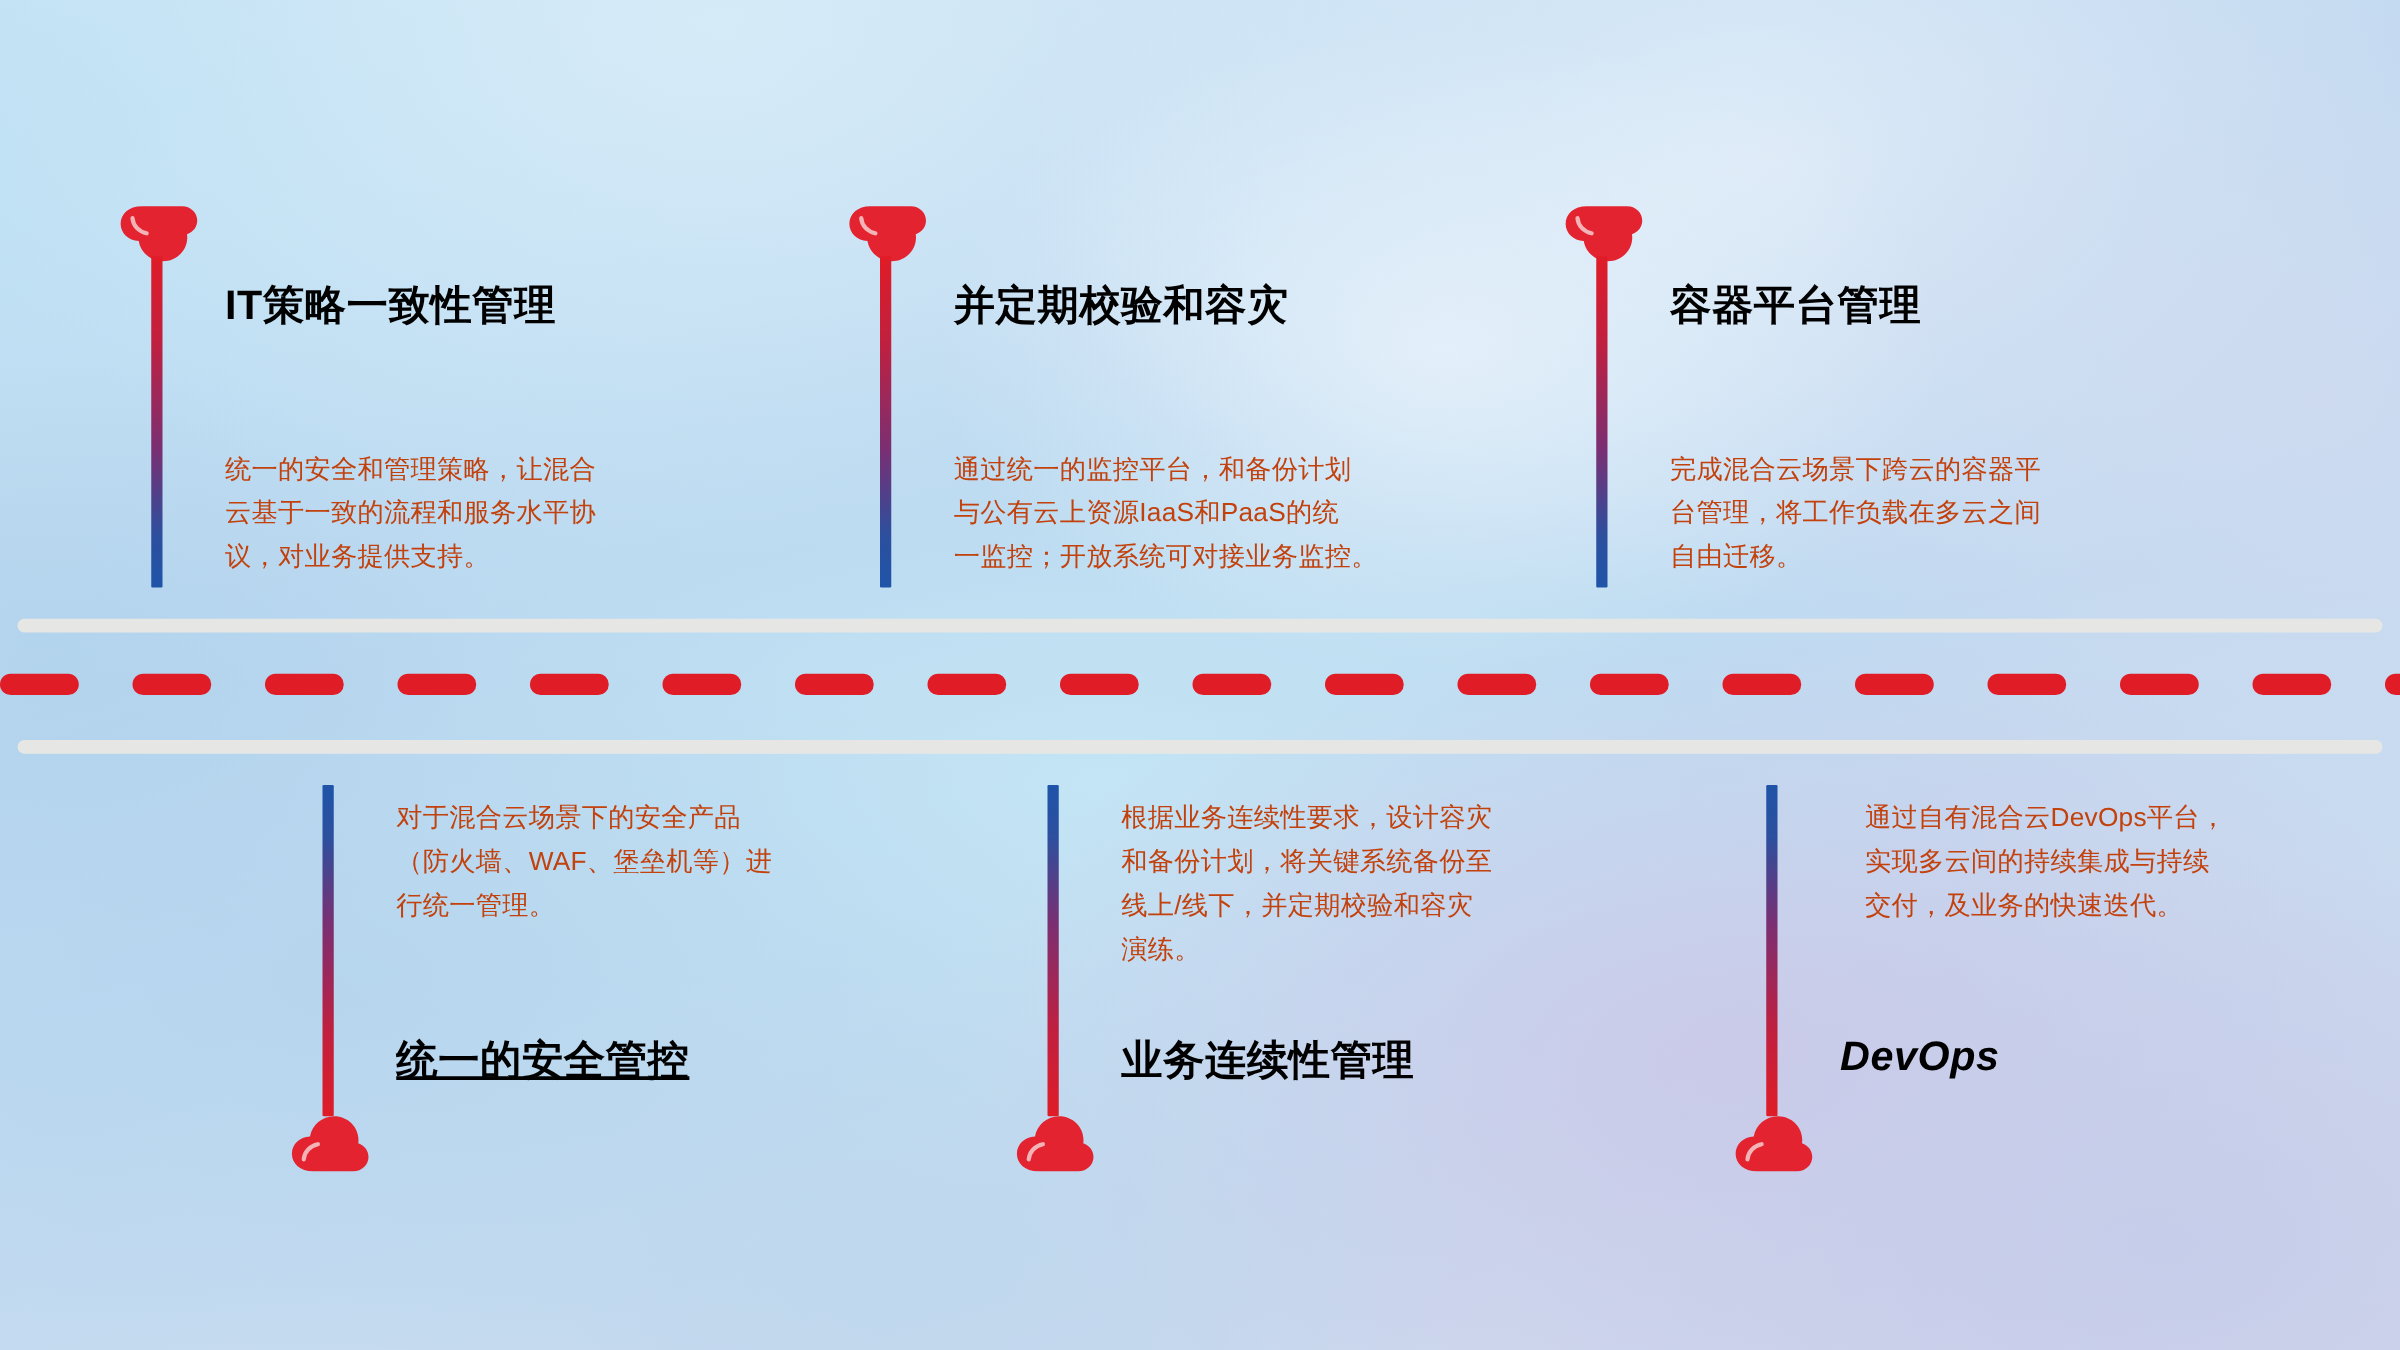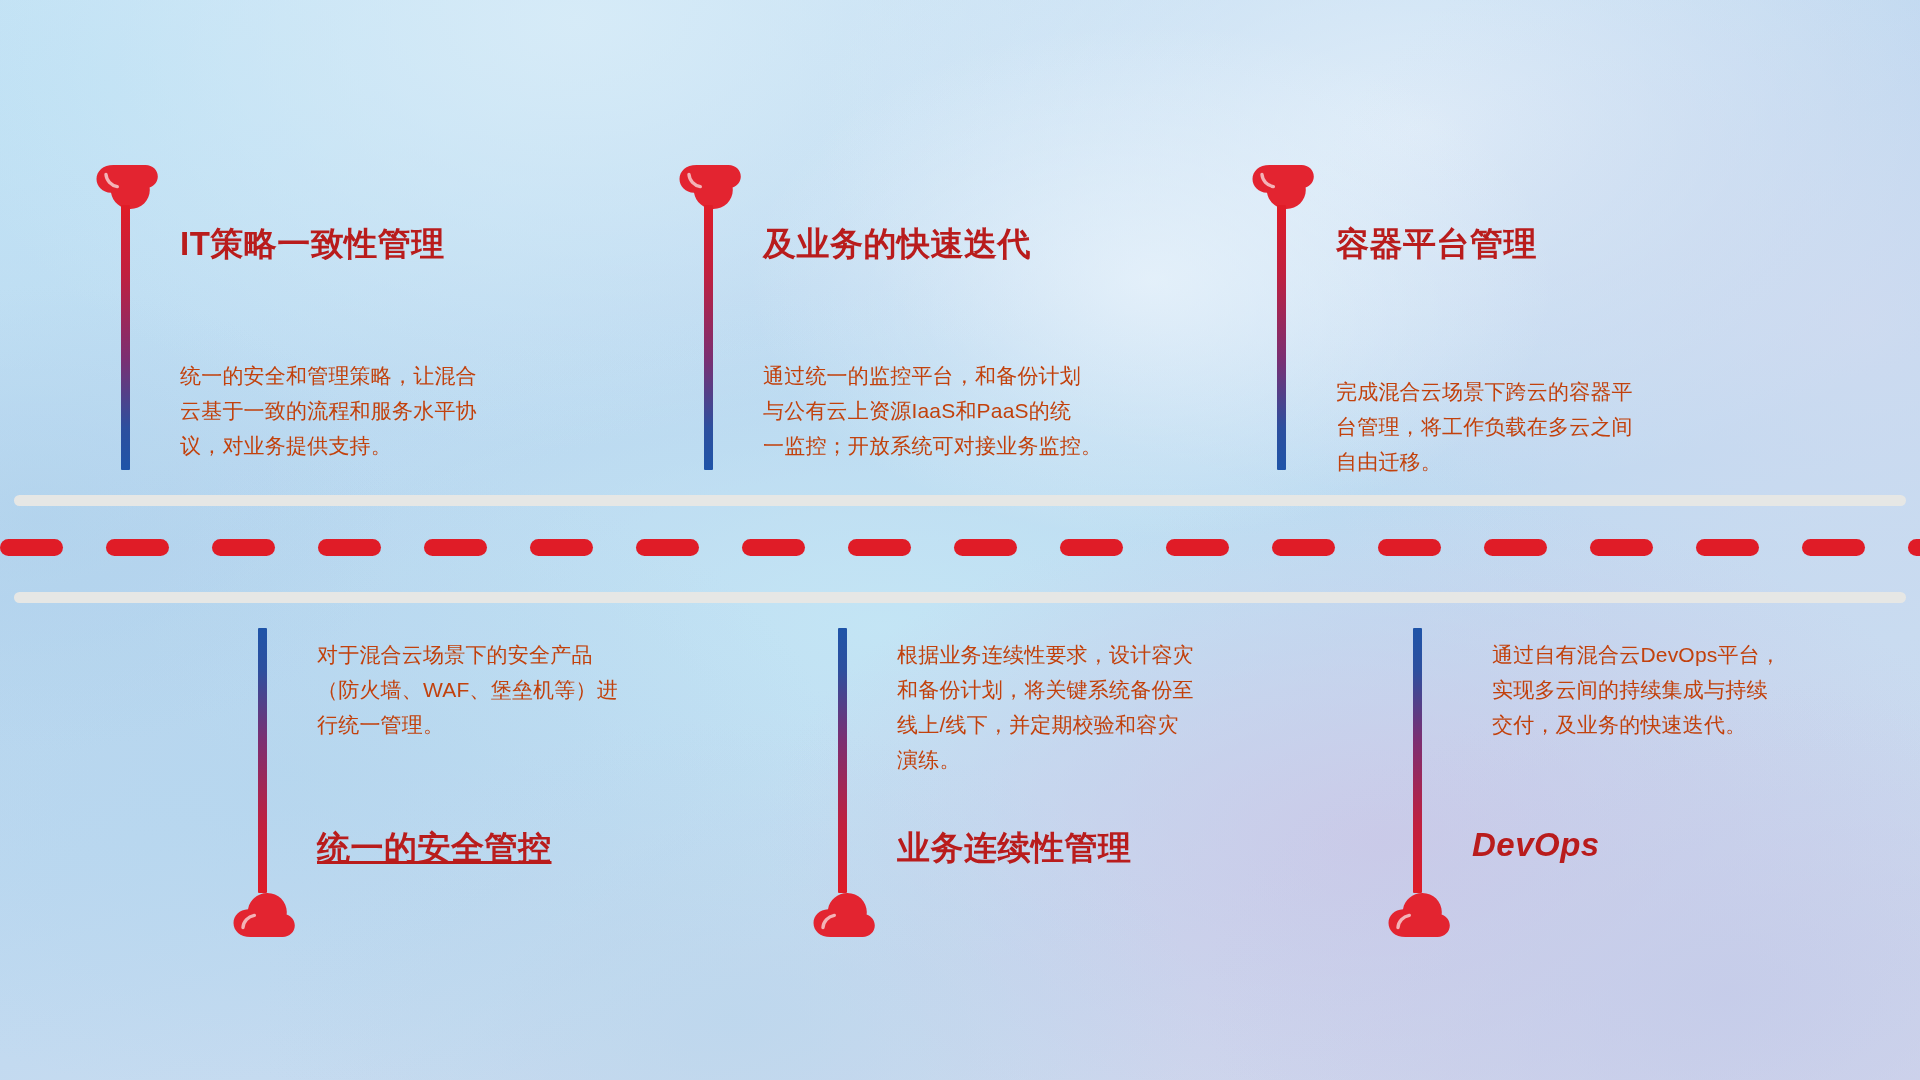--- a/index.html
+++ b/index.html
@@ -73,21 +73,21 @@
   .stem{
     position:absolute; width:9px; border-radius:1px;
   }
   .stem.down{ background:linear-gradient(180deg,#e01c27 0%,#c0203f 26%,#7b2f72 58%,#2d4f9e 84%,#1f54a8 100%); }
   .stem.up{ background:linear-gradient(180deg,#1f54a8 0%,#2d4f9e 16%,#7b2f72 42%,#c0203f 74%,#e01c27 100%); }
 
   .cloud{ position:absolute; width:68px; height:50px; }
 
   .head{
     position:absolute;
-    font-size:33px; font-weight:700; color:#b91c1c;
+    font-size:33px; font-weight:700; color:#000000;
     white-space:nowrap; letter-spacing:.5px;
   }
   .body{
     position:absolute;
     font-size:21px; line-height:35px; color:#c2410c;
     white-space:pre-line; letter-spacing:.2px;
   }
 </style>
 </head>
 <body>
@@ -126,38 +126,38 @@
 <div class="col">
   <div class="cloud" style="left:676px; top:162px;">
     <svg viewBox="0 0 68 50" width="68" height="50" aria-hidden="true">
       <g transform="translate(34,25) scale(1,-1) translate(-34,-25)">
         <path d="M20.5 47 C10.0 47 3.5 40.8 3.5 33.0 C3.5 25.6 9.6 19.6 18.0 19.2 C19.6 10.0 27.6 3.0 37.3 3.0 C48.3 3.0 56.8 11.6 56.8 22.0 C56.8 22.9 56.7 23.8 56.6 24.6 C61.6 26.3 64.8 30.6 64.8 35.6 C64.8 41.9 59.5 47 52.6 47 Z" fill="#e32430"></path>
         <path d="M13.0 37.5 C13.4 31.6 18.0 26.6 24.3 25.4" fill="none" stroke="#f4c3c6" stroke-width="3.4" stroke-linecap="round" opacity="0.9"></path>
       </g>
     </svg>
   </div>
   <div class="stem down" style="left:704px; top:205px; height:265px;"></div>
-  <div class="head" style="left:763px; top:222px;">及业务的快速迭代</div>
+  <div class="head" style="left:763px; top:222px;">并定期校验和容灾</div>
   <div class="body" style="left:763px; top:358px; width:470px;">通过统一的监控平台，和备份计划
 与公有云上资源IaaS和PaaS的统
 一监控；开放系统可对接业务监控。</div>
 </div>
 
 <div class="col">
   <div class="cloud" style="left:1249px; top:162px;">
     <svg viewBox="0 0 68 50" width="68" height="50" aria-hidden="true">
       <g transform="translate(34,25) scale(1,-1) translate(-34,-25)">
         <path d="M20.5 47 C10.0 47 3.5 40.8 3.5 33.0 C3.5 25.6 9.6 19.6 18.0 19.2 C19.6 10.0 27.6 3.0 37.3 3.0 C48.3 3.0 56.8 11.6 56.8 22.0 C56.8 22.9 56.7 23.8 56.6 24.6 C61.6 26.3 64.8 30.6 64.8 35.6 C64.8 41.9 59.5 47 52.6 47 Z" fill="#e32430"></path>
         <path d="M13.0 37.5 C13.4 31.6 18.0 26.6 24.3 25.4" fill="none" stroke="#f4c3c6" stroke-width="3.4" stroke-linecap="round" opacity="0.9"></path>
       </g>
     </svg>
   </div>
   <div class="stem down" style="left:1277px; top:205px; height:265px;"></div>
   <div class="head" style="left:1336px; top:222px;">容器平台管理</div>
-  <div class="body" style="left:1336px; top:358px; width:460px;margin-top:16px;">完成混合云场景下跨云的容器平
+  <div class="body" style="left:1336px; top:358px; width:460px;">完成混合云场景下跨云的容器平
 台管理，将工作负载在多云之间
 自由迁移。</div>
 </div>
 
 <div id="road">
   <div class="road-edge top"></div>
   <div class="road-dash-wrap">
       <div class="road-dash" style="background: rgb(224, 28, 39);"></div>
       <div class="road-dash" style="background: rgb(224, 28, 39);"></div>
       <div class="road-dash" style="background: rgb(224, 28, 39);"></div>

